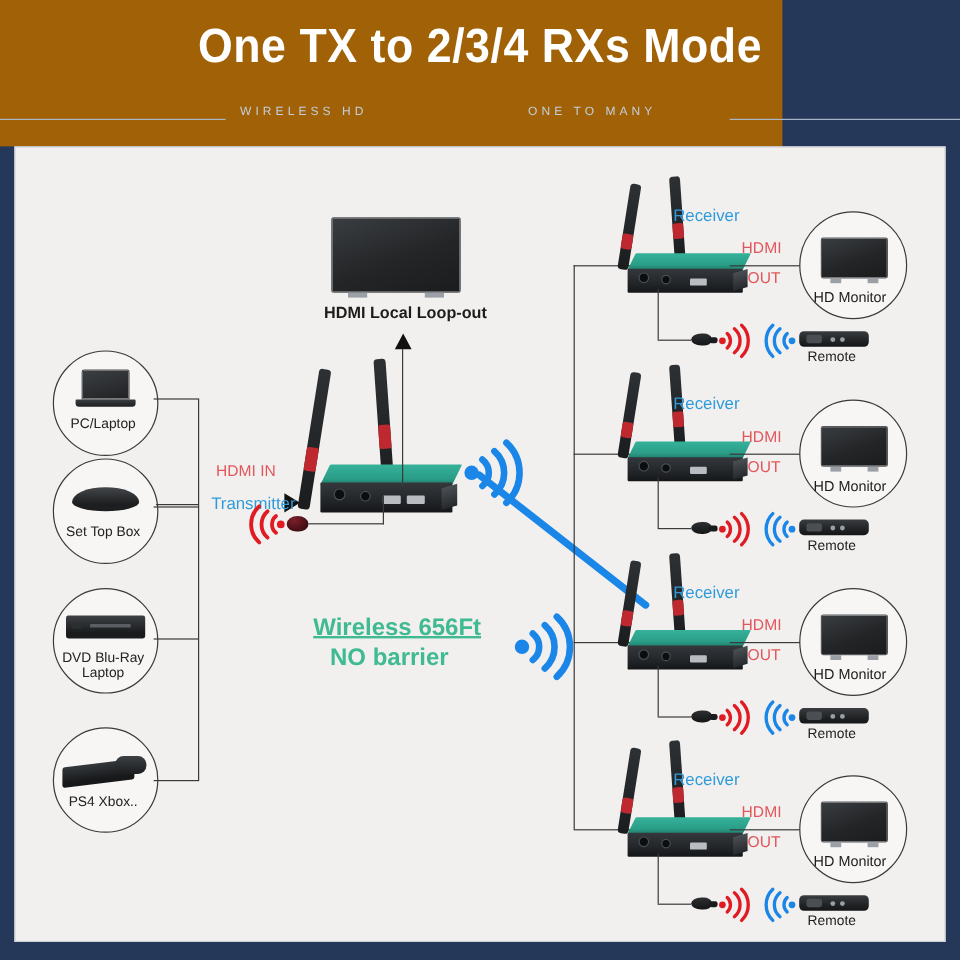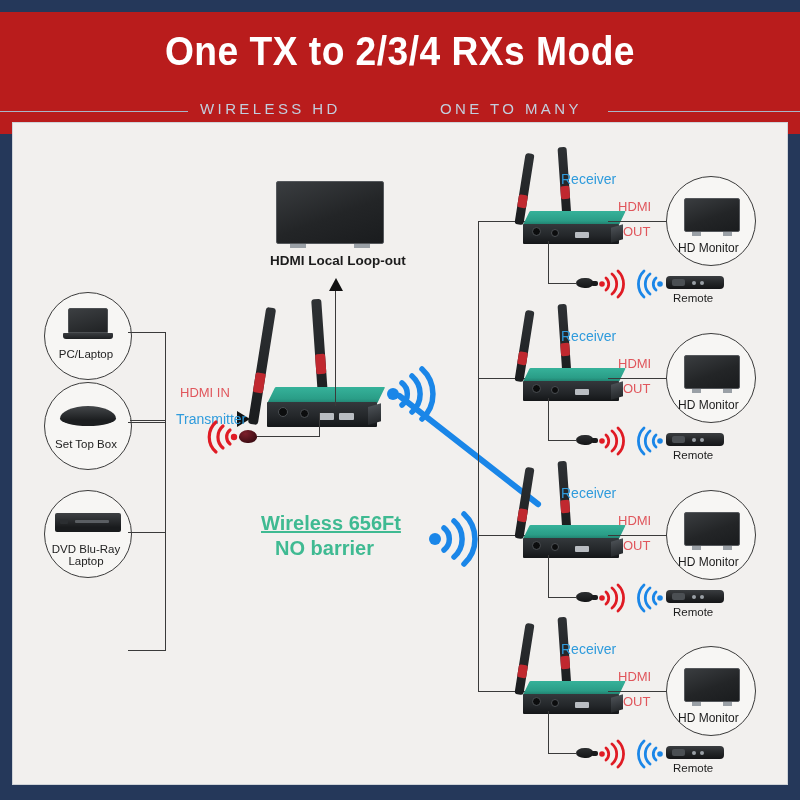--- a/index.html
+++ b/index.html
@@ -2,31 +2,31 @@
 <html><head>
 <meta charset="utf-8">
 <style>
   html,body{margin:0;padding:0;}
   body{
     width:800px;height:800px;overflow:hidden;
     background:#25385a;
     font-family:"Liberation Sans", sans-serif;
     position:relative;
   }
-  .banner{position:absolute;left:0;top:0;width:800px;height:122px;background:#b91c1c;margin-top:12px;}
+  .banner{position:absolute;left:0;top:0;width:652px;height:122px;background:#a16207;}
   .banner-title{
     position:absolute;left:0;top:17px;width:800px;text-align:center;
     color:#ffffff;font-size:40px;font-weight:bold;letter-spacing:.5px;
     font-family:"Liberation Sans Narrow","Liberation Sans",sans-serif;
     transform:scaleX(.93);
   }
   .sub-row{position:absolute;left:0;top:88px;width:800px;height:24px;}
   .sub-line{position:absolute;top:11px;height:1px;background:#a9b6c7;}
   .sub-text{
-    position:absolute;top:0;color:#c3cedd;font-size:15px;letter-spacing:3.4px;
+    position:absolute;top:0;color:#c3cedd;font-size:10px;letter-spacing:3.4px;
     white-space:nowrap;
   }
   .panel{
     position:absolute;left:12px;top:122px;width:776px;height:663px;
     background:#f2f0ee;border:1px solid #cfd3d8;box-sizing:border-box;
   }
   .wire{position:absolute;background:#3a3a3a;}
   .wire.h{height:1px;}
   .wire.v{width:1px;}
   .node{position:absolute;}
@@ -136,20 +136,28 @@
     <div class="circle" style="left:6px;top:0px;width:88px;height:88px;"></div>
     <div style="position:absolute;left:17px;top:23px;width:66px;height:22px;">
       <div class="dvd" style="left:0;top:0;width:66px;height:19px;"></div>
       <div class="dvd-strip" style="left:20px;top:7px;width:34px;height:3px;"></div>
       <div class="dvd-strip" style="left:5px;top:6px;width:8px;height:5px;background:#2b2e31;"></div>
     </div>
     <div class="circ-label" style="left:0;top:53px;">DVD Blu-Ray</div>
     <div class="circ-label" style="left:0;top:65px;">Laptop</div>
   </div>
 
+  <div class="node" style="left:25px;top:483px;width:96px;height:100px;">
+    <div class="circle" style="left:6px;top:0px;width:88px;height:88px;"></div>
+    <div style="position:absolute;left:14px;top:24px;width:72px;height:28px;">
+      <div class="ps4" style="left:0;top:6px;width:60px;height:17px;"></div>
+      <div class="pad" style="left:44px;top:0px;width:26px;height:15px;"></div>
+    </div>
+    <div class="circ-label" style="left:0;top:57px;">PS4 Xbox..</div>
+  </div>
 
   <div class="wire h" style="left:115px;top:209px;width:37px;"></div>
   <div class="wire h" style="left:115px;top:299px;width:37px;"></div>
   <div class="wire h" style="left:115px;top:409px;width:37px;"></div>
   <div class="wire h" style="left:115px;top:527px;width:37px;"></div>
   <div class="wire v" style="left:152px;top:209px;height:319px;"></div>
   <div class="wire h" style="left:117px;top:297px;width:35px;"></div>
 
   <div class="lbl lbl-red" style="left:167px;top:262px;">HDMI IN</div>
   <div class="arrowhead" style="left:224px;top:288px;border-width:8px 0 8px 13px;border-color:transparent transparent transparent #111;"></div>

